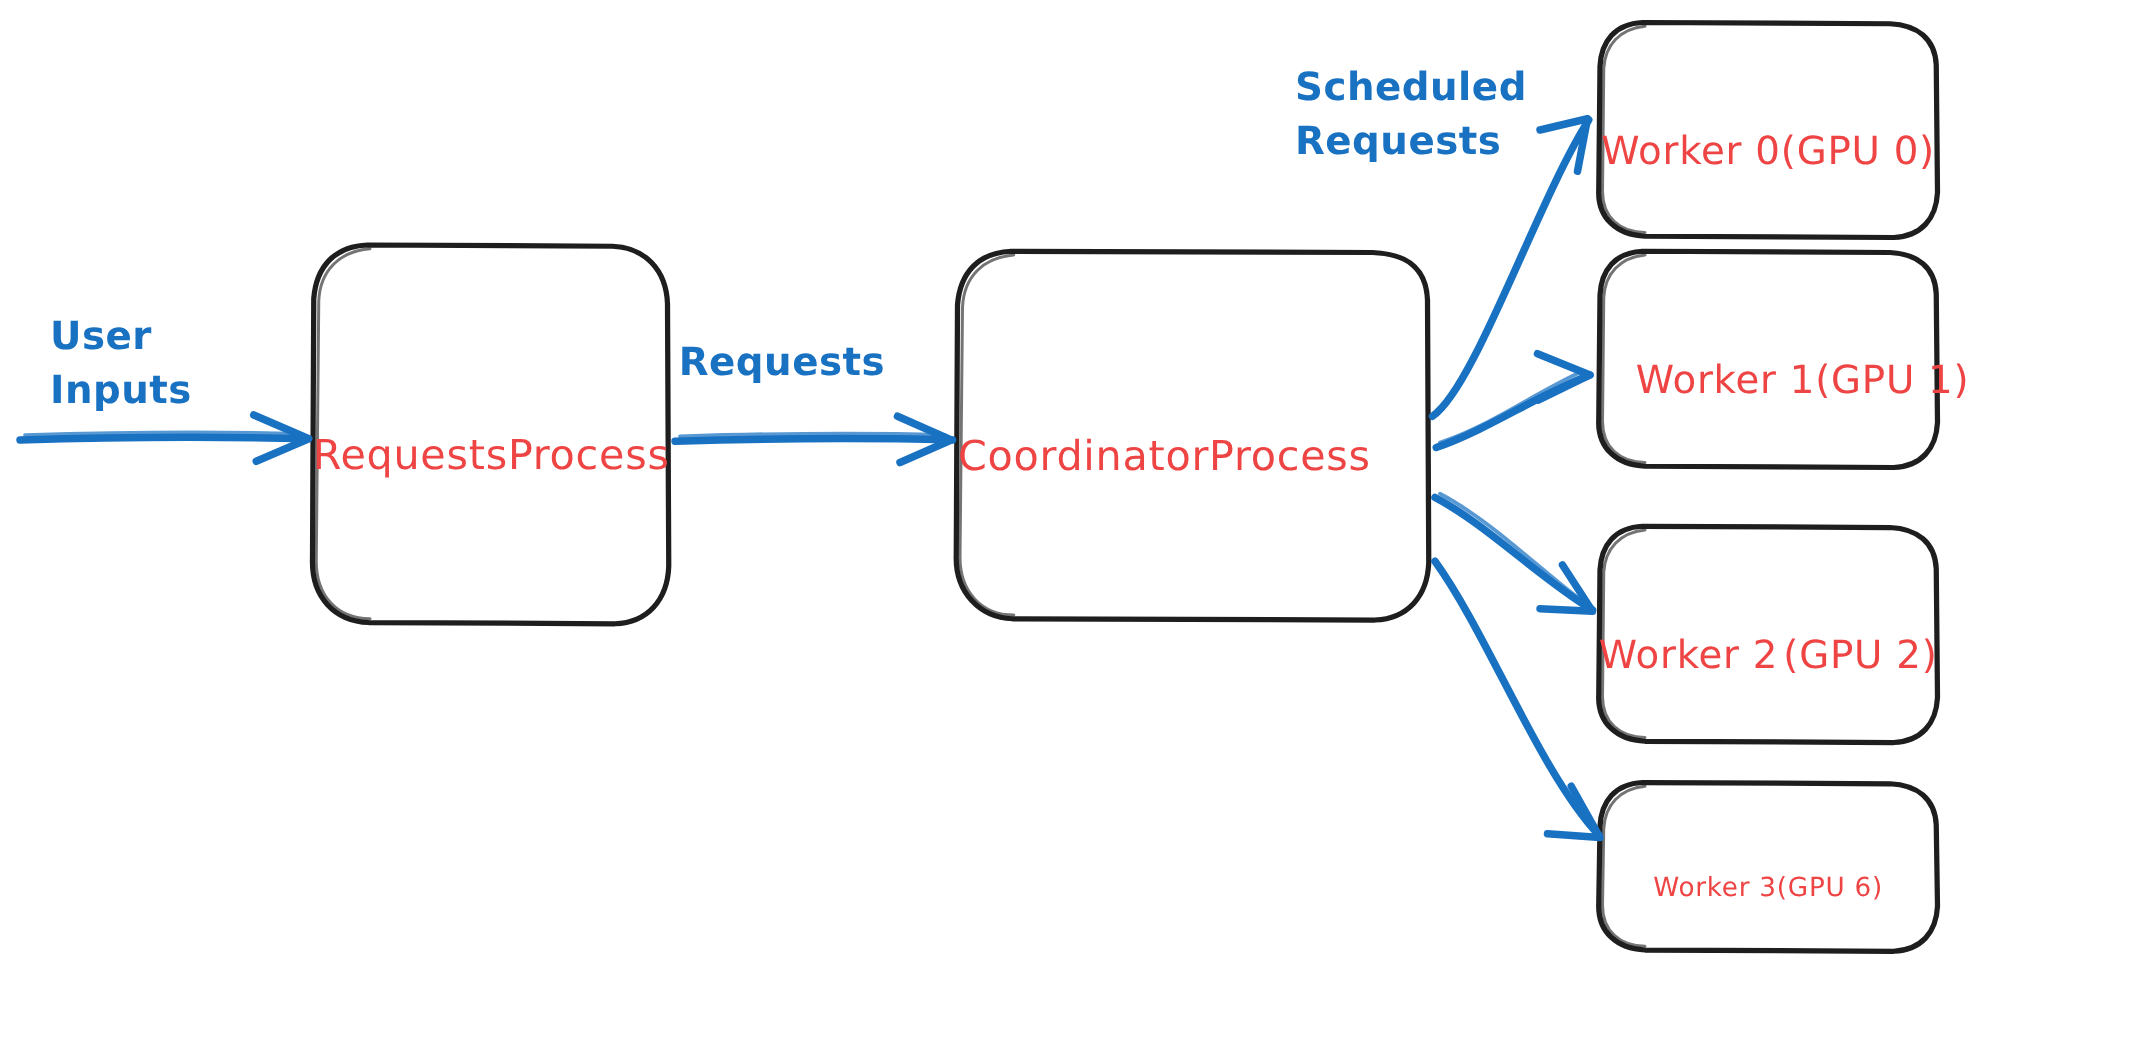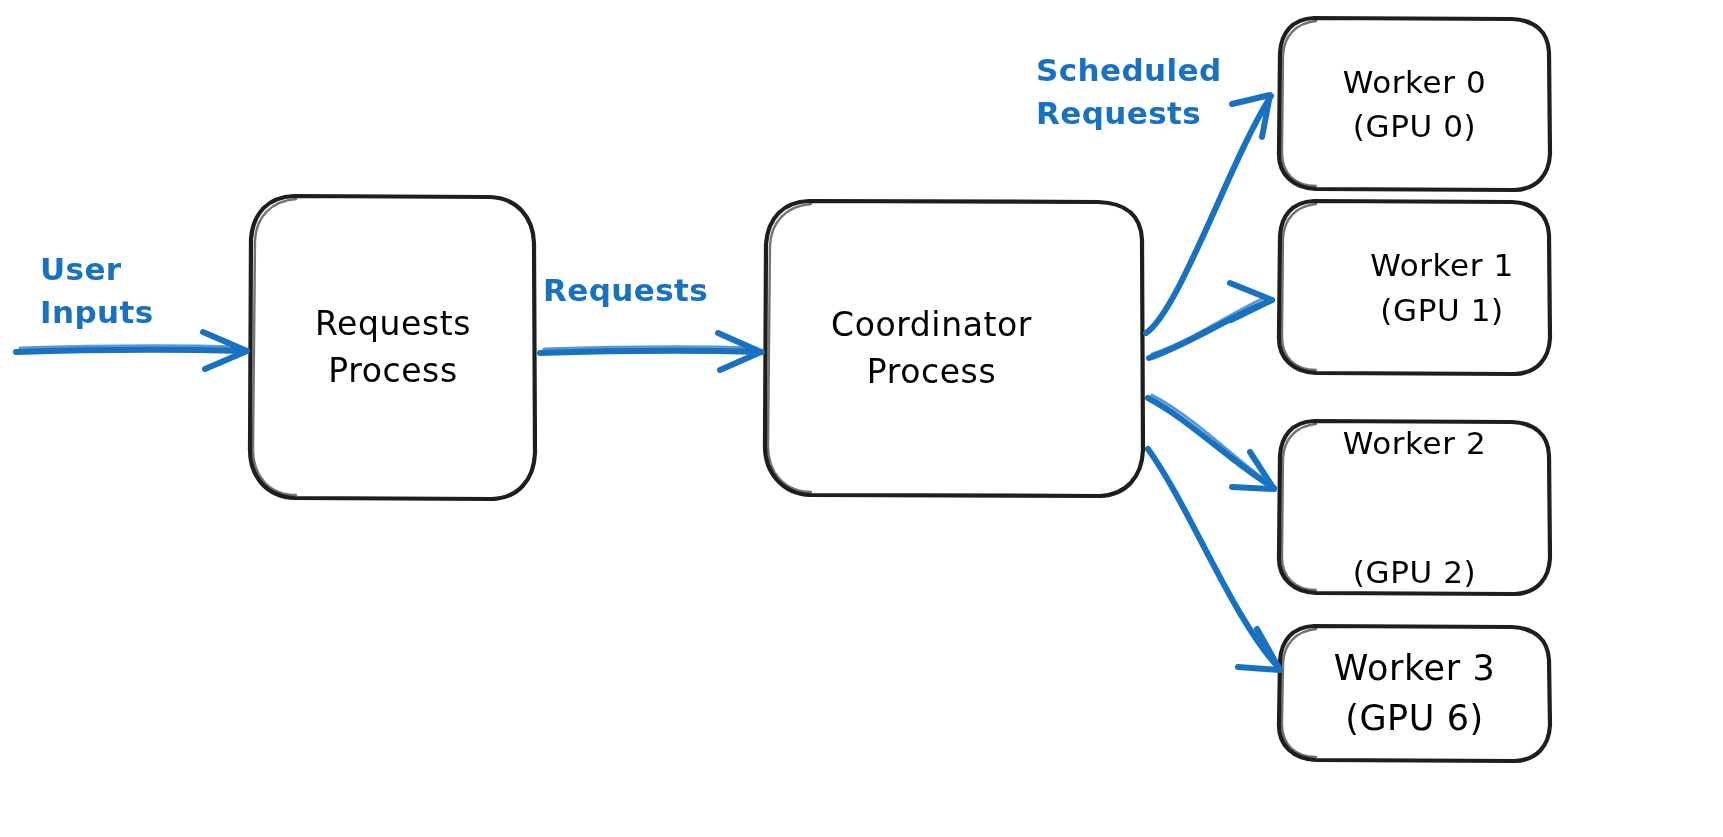--- a/index.html
+++ b/index.html
@@ -57,31 +57,32 @@
   .arrow-head {
     fill: none;
     stroke: #1971c2;
     stroke-width: 6;
     stroke-linecap: round;
     stroke-linejoin: round;
   }
   .node-label {
     position: absolute;
     display: flex;
-    flex-direction: column;
+    flex-direction: row;
     align-items: center;
     justify-content: center;
     text-align: center;
-    color: #000000;
+    color: #ef4444;
     font-family: "DejaVu Sans", sans-serif;
     font-size: 33px;
     line-height: 1.42;
     letter-spacing: 0.6px;
     pointer-events: none;
     white-space: nowrap;
+    margin-top: 17px;
   }
   .edge-label {
     position: absolute;
     display: flex;
     flex-direction: column;
     align-items: flex-start;
     justify-content: center;
     text-align: center;
     color: #1971c2;
     font-family: "DejaVu Sans", sans-serif;
@@ -238,21 +239,21 @@
   <div class="node-label" style="left:1279px; top:201px; width:326px; height:173px; font-size:31px;">
     <span class="lbl-line">Worker 1</span>
     <span class="lbl-line">(GPU 1)</span>
   </div>
 
   <div class="node-label" style="left:1279px; top:421px; width:271px; height:173px; font-size:31px;justify-content:space-between;">
     <span class="lbl-line">Worker 2</span>
     <span class="lbl-line">(GPU 2)</span>
   </div>
 
-  <div class="node-label" style="left:1279px; top:626px; width:271px; height:135px; font-size:35px;">
+  <div class="node-label" style="left:1279px; top:626px; width:271px; height:135px; font-size:21px;">
     <span class="lbl-line">Worker 3</span>
     <span class="lbl-line">(GPU 6)</span>
   </div>
 
   <div class="edge-label" style="left:40px; top:245px; width:170px; height:92px;">
     <span class="lbl-line">User</span>
     <span class="lbl-line">Inputs</span>
   </div>
 
   <div class="edge-label" style="left:543px; top:245px; width:207px; height:92px;">

